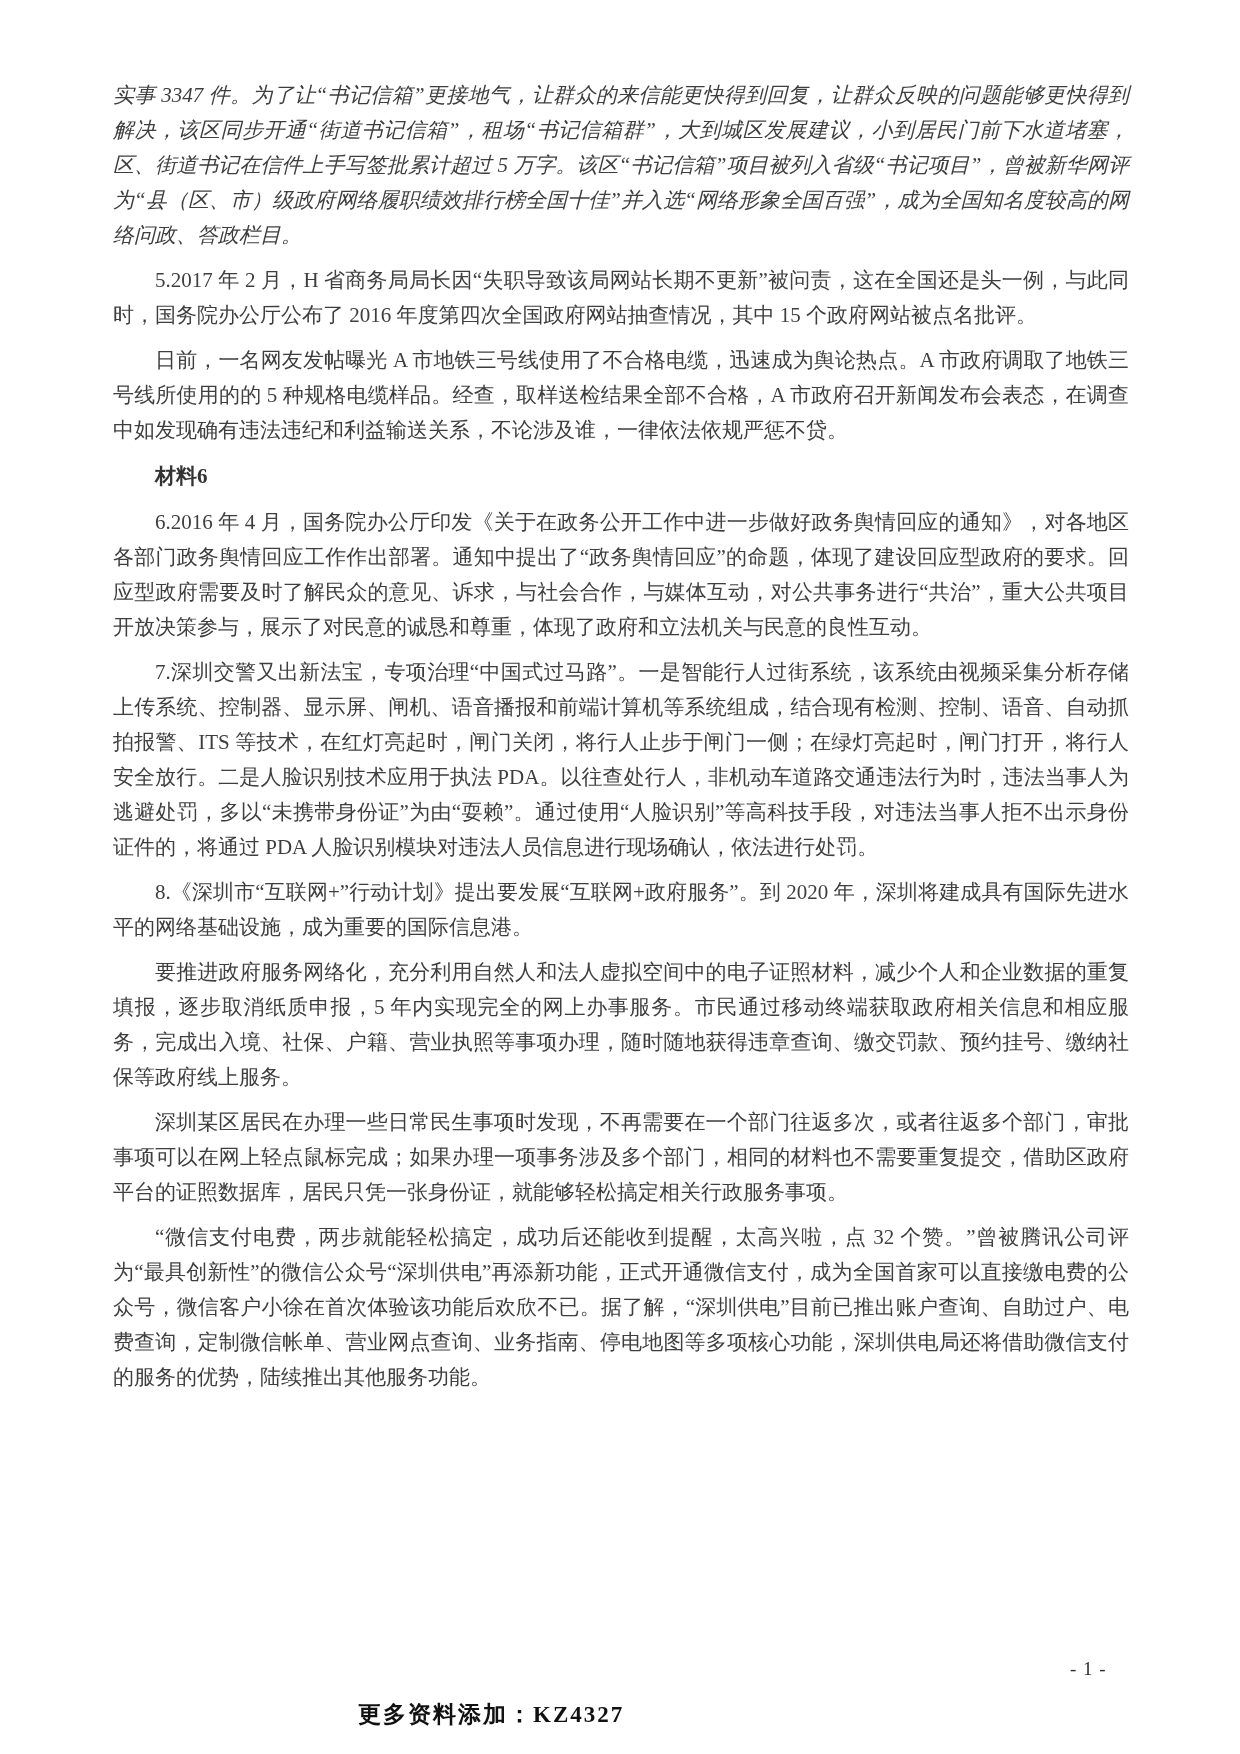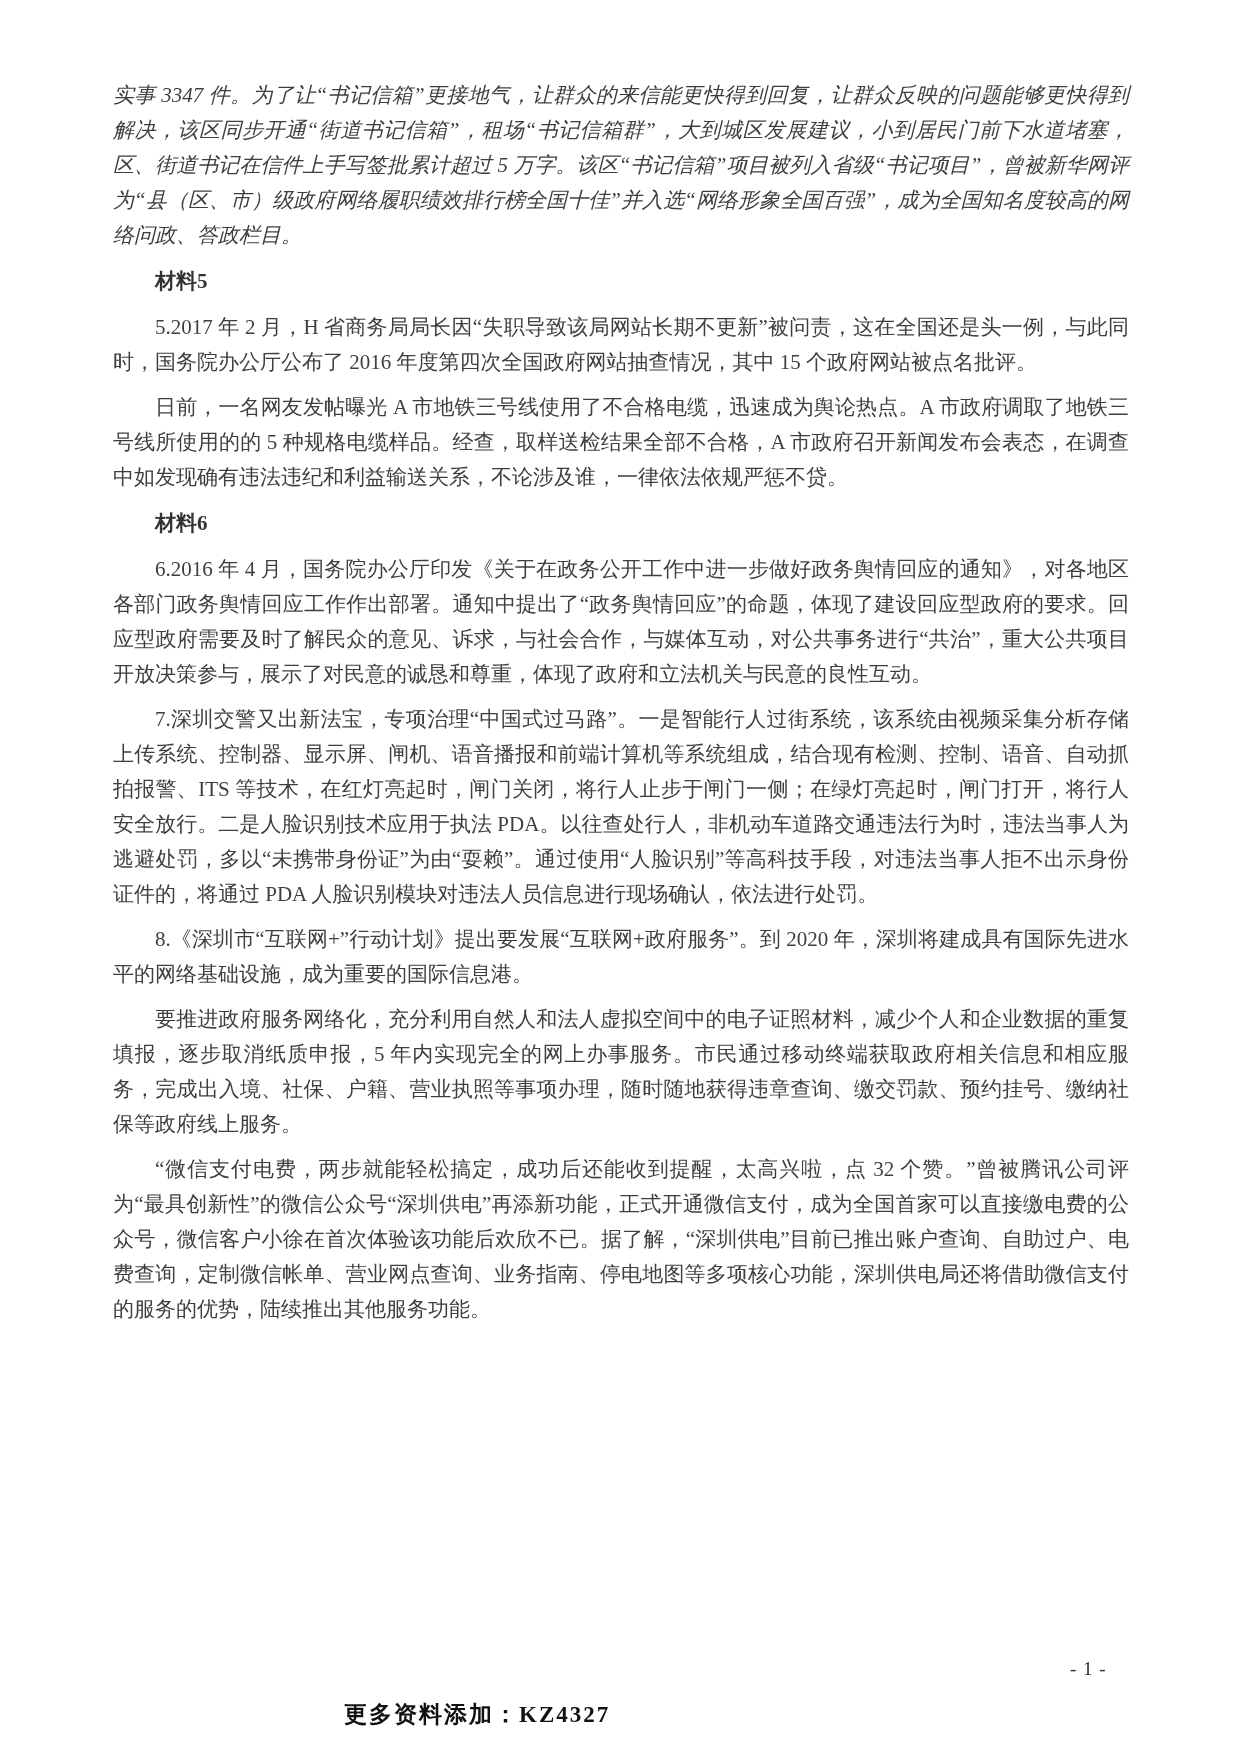--- a/index.html
+++ b/index.html
@@ -44,39 +44,39 @@
     position: absolute;
     left: 1070px;
     top: 1655px;
     font-size: 19px;
     color: #2f2f2f;
     letter-spacing: 1px;
     line-height: 28px;
   }
   .footer-note {
     position: absolute;
-    left: 344px;
+    left: 358px;
     top: 1698px;
     font-size: 23px;
     font-weight: bold;
     color: #111111;
     letter-spacing: 2px;
     line-height: 34px;
   }
 </style>
 </head>
 <body>
 
 <div class="page">
   <p class="para no-indent">实事 3347 件。为了让“书记信箱”更接地气，让群众的来信能更快得到回复，让群众反映的问题能够更快得到解决，该区同步开通“街道书记信箱”，租场“书记信箱群”，大到城区发展建议，小到居民门前下水道堵塞，区、街道书记在信件上手写签批累计超过 5 万字。该区“书记信箱”项目被列入省级“书记项目”，曾被新华网评为“县（区、市）级政府网络履职绩效排行榜全国十佳”并入选“网络形象全国百强”，成为全国知名度较高的网络问政、答政栏目。</p>
-  <p class="mat-heading">材料5</p>
   <p class="para">5.2017 年 2 月，H 省商务局局长因“失职导致该局网站长期不更新”被问责，这在全国还是头一例，与此同时，国务院办公厅公布了 2016 年度第四次全国政府网站抽查情况，其中 15 个政府网站被点名批评。</p>
   <p class="para">日前，一名网友发帖曝光 A 市地铁三号线使用了不合格电缆，迅速成为舆论热点。A 市政府调取了地铁三号线所使用的的 5 种规格电缆样品。经查，取样送检结果全部不合格，A 市政府召开新闻发布会表态，在调查中如发现确有违法违纪和利益输送关系，不论涉及谁，一律依法依规严惩不贷。</p>
   <p class="mat-heading">材料6</p>
   <p class="para">6.2016 年 4 月，国务院办公厅印发《关于在政务公开工作中进一步做好政务舆情回应的通知》，对各地区各部门政务舆情回应工作作出部署。通知中提出了“政务舆情回应”的命题，体现了建设回应型政府的要求。回应型政府需要及时了解民众的意见、诉求，与社会合作，与媒体互动，对公共事务进行“共治”，重大公共项目开放决策参与，展示了对民意的诚恳和尊重，体现了政府和立法机关与民意的良性互动。</p>
   <p class="para">7.深圳交警又出新法宝，专项治理“中国式过马路”。一是智能行人过街系统，该系统由视频采集分析存储上传系统、控制器、显示屏、闸机、语音播报和前端计算机等系统组成，结合现有检测、控制、语音、自动抓拍报警、ITS 等技术，在红灯亮起时，闸门关闭，将行人止步于闸门一侧；在绿灯亮起时，闸门打开，将行人安全放行。二是人脸识别技术应用于执法 PDA。以往查处行人，非机动车道路交通违法行为时，违法当事人为逃避处罚，多以“未携带身份证”为由“耍赖”。通过使用“人脸识别”等高科技手段，对违法当事人拒不出示身份证件的，将通过 PDA 人脸识别模块对违法人员信息进行现场确认，依法进行处罚。</p>
   <p class="para">8.《深圳市“互联网+”行动计划》提出要发展“互联网+政府服务”。到 2020 年，深圳将建成具有国际先进水平的网络基础设施，成为重要的国际信息港。</p>
   <p class="para">要推进政府服务网络化，充分利用自然人和法人虚拟空间中的电子证照材料，减少个人和企业数据的重复填报，逐步取消纸质申报，5 年内实现完全的网上办事服务。市民通过移动终端获取政府相关信息和相应服务，完成出入境、社保、户籍、营业执照等事项办理，随时随地获得违章查询、缴交罚款、预约挂号、缴纳社保等政府线上服务。</p>
+  <p class="para">深圳某区居民在办理一些日常民生事项时发现，不再需要在一个部门往返多次，或者往返多个部门，审批事项可以在网上轻点鼠标完成；如果办理一项事务涉及多个部门，相同的材料也不需要重复提交，借助区政府平台的证照数据库，居民只凭一张身份证，就能够轻松搞定相关行政服务事项。</p>
   <p class="para">“微信支付电费，两步就能轻松搞定，成功后还能收到提醒，太高兴啦，点 32 个赞。”曾被腾讯公司评为“最具创新性”的微信公众号“深圳供电”再添新功能，正式开通微信支付，成为全国首家可以直接缴电费的公众号，微信客户小徐在首次体验该功能后欢欣不已。据了解，“深圳供电”目前已推出账户查询、自助过户、电费查询，定制微信帐单、营业网点查询、业务指南、停电地图等多项核心功能，深圳供电局还将借助微信支付的服务的优势，陆续推出其他服务功能。</p>
 </div>
 
 <div class="page-number">- 1 -</div>
 <div class="footer-note">更多资料添加：KZ4327</div>
 
 </body></html>

